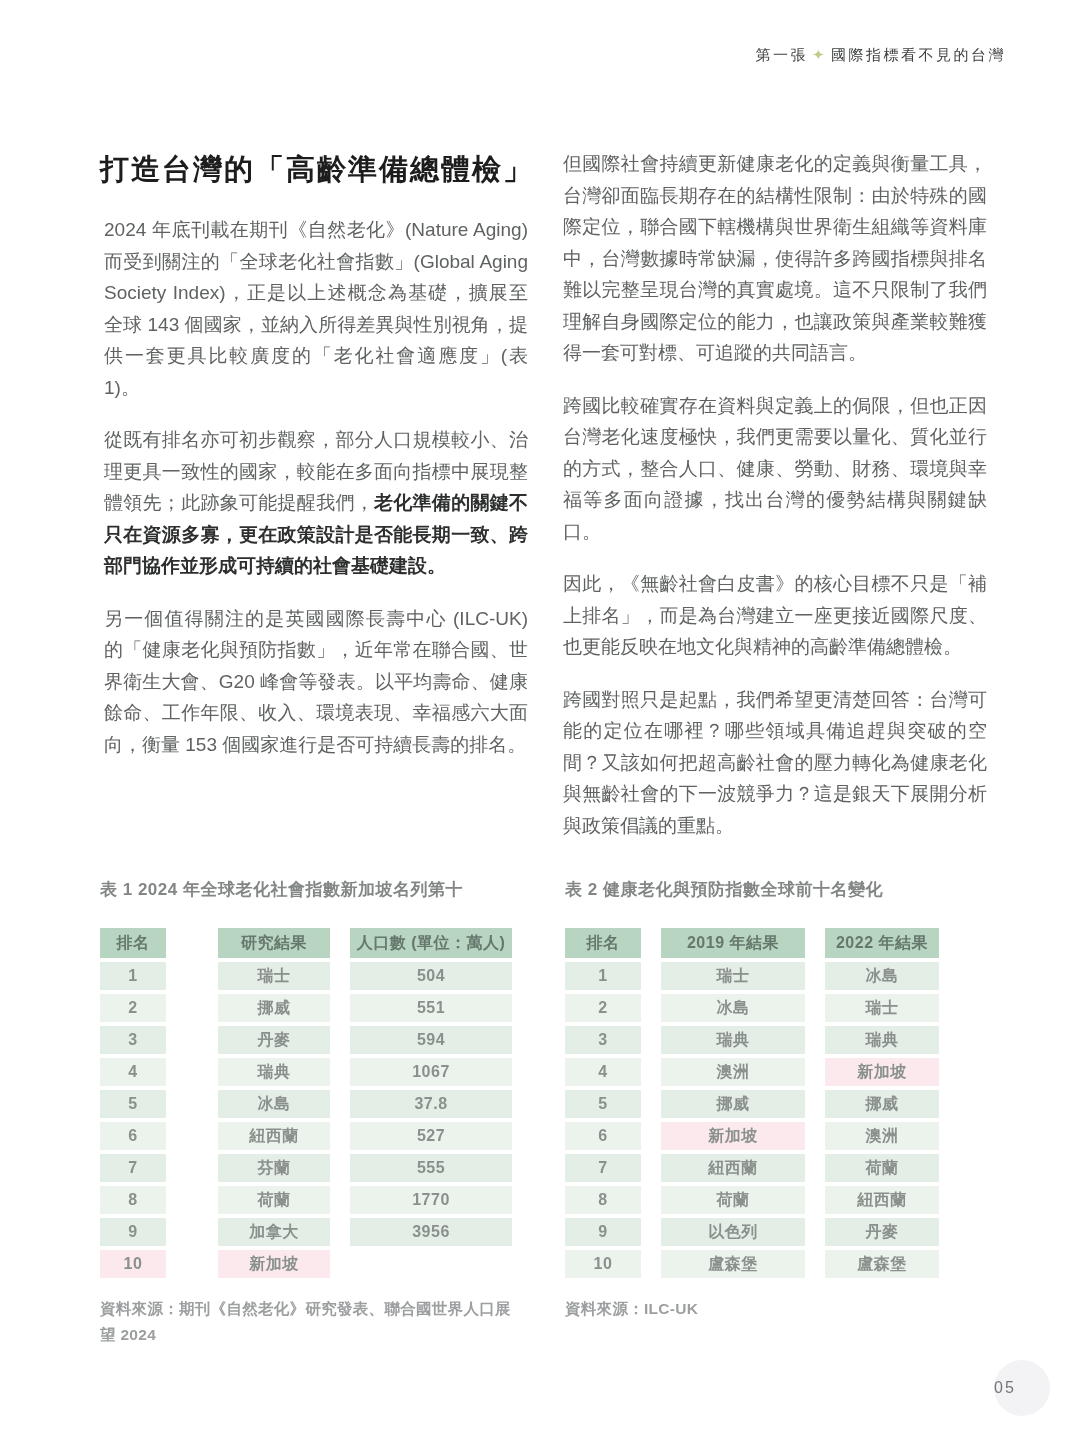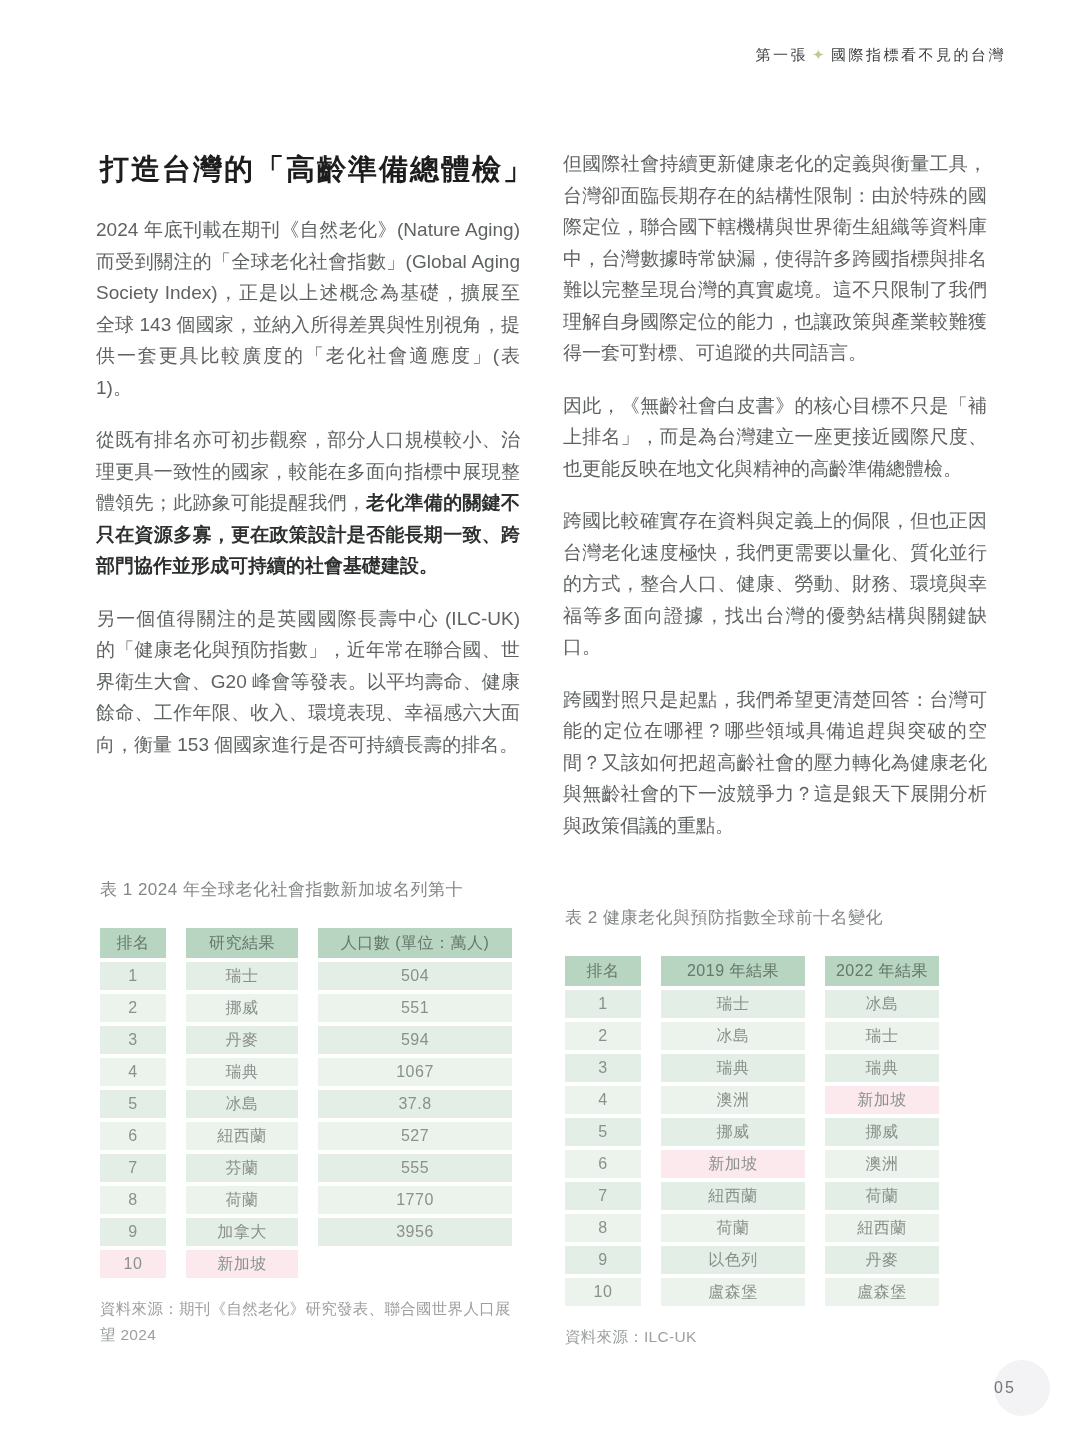--- a/index.html
+++ b/index.html
@@ -31,42 +31,42 @@
   .doc-title{
     position:absolute;left:100px;top:150px;
     font-family:Liberation Sans, sans-serif;
     font-weight:700;font-size:29px;color:#1d1d1d;letter-spacing:2px;
   }
   .col{
     position:absolute;width:424px;
     font-size:19px;line-height:31.5px;color:var(--body-text);
     text-align:justify;
   }
-  .col-left{left:96px;top:214px;}
+  .col-left{left:104px;top:214px;}
   .col-right{left:563px;top:148px;}
   .col p{margin:0 0 21px 0;}
   .col .bold{font-weight:700;color:#2d2f2e;}
-  .table-section{position:absolute;}
+  .table-section{position:absolute;font-weight:bold;}
   .table-section.t1{left:100px;top:878px;width:412px;}
-  .table-section.t2{left:565px;top:878px;width:374px;margin-top:28px;}
+  .table-section.t2{left:565px;top:878px;width:374px;}
   .table-caption{
     font-size:17px;color:#828684;letter-spacing:0.5px;
     margin:0 0 27px 0;
   }
   .tbl{display:flex;flex-direction:column;row-gap:4px;}
   .trow{display:flex;column-gap:20px;}
   .tcell{
     height:28px;display:flex;align-items:center;justify-content:center;
     font-size:16px;color:var(--table-text);letter-spacing:0.5px;
   }
   .trow.thead .tcell{background:var(--header-green);color:var(--header-text);height:30px;}
   .trow.odd  .tcell{background:var(--row-green);}
   .trow.even .tcell{background:var(--row-green-alt);}
   .tcell.hl{background:var(--pink) !important;}
-  .t1 .c1{width:66px;} .t1 .c2{width:112px;} .t1 .c3{flex:1;}
+  .t1 .c1{width:66px;} .t1 .c2{width:112px;margin-left:32px;} .t1 .c3{flex:1;}
   .t2 .c1{width:76px;} .t2 .c2{width:144px;} .t2 .c3{flex:1;}
   .table-source{
     margin-top:18px;font-size:15.5px;line-height:26px;color:var(--muted);
     letter-spacing:0.3px;
   }
   .page-num{
     position:absolute;left:994px;top:1360px;
     width:56px;height:56px;border-radius:50%;
     background:#f3f3f5;
     display:flex;align-items:center;justify-content:flex-start;
@@ -85,22 +85,22 @@
   <h1 class="doc-title">打造台灣的「高齡準備總體檢」</h1>
 
   <div class="col col-left">
     <p>2024 年底刊載在期刊《自然老化》(Nature Aging) 而受到關注的「全球老化社會指數」(Global Aging Society Index)，正是以上述概念為基礎，擴展至全球 143 個國家，並納入所得差異與性別視角，提供一套更具比較廣度的「老化社會適應度」(表 1)。</p>
     <p><span>從既有排名亦可初步觀察，部分人口規模較小、治理更具一致性的國家，較能在多面向指標中展現整體領先；此跡象可能提醒我們，</span><span class="bold">老化準備的關鍵不只在資源多寡，更在政策設計是否能長期一致、跨部門協作並形成可持續的社會基礎建設。</span></p>
     <p>另一個值得關注的是英國國際長壽中心 (ILC-UK) 的「健康老化與預防指數」，近年常在聯合國、世界衛生大會、G20 峰會等發表。以平均壽命、健康餘命、工作年限、收入、環境表現、幸福感六大面向，衡量 153 個國家進行是否可持續長壽的排名。</p>
   </div>
 
   <div class="col col-right">
     <p>但國際社會持續更新健康老化的定義與衡量工具，台灣卻面臨長期存在的結構性限制：由於特殊的國際定位，聯合國下轄機構與世界衛生組織等資料庫中，台灣數據時常缺漏，使得許多跨國指標與排名難以完整呈現台灣的真實處境。這不只限制了我們理解自身國際定位的能力，也讓政策與產業較難獲得一套可對標、可追蹤的共同語言。</p>
+    <p>跨國比較確實存在資料與定義上的侷限，但也正因台灣老化速度極快，我們更需要以量化、質化並行的方式，整合人口、健康、勞動、財務、環境與幸福等多面向證據，找出台灣的優勢結構與關鍵缺口。</p>
     <p>因此，《無齡社會白皮書》的核心目標不只是「補上排名」，而是為台灣建立一座更接近國際尺度、也更能反映在地文化與精神的高齡準備總體檢。</p>
-    <p>跨國比較確實存在資料與定義上的侷限，但也正因台灣老化速度極快，我們更需要以量化、質化並行的方式，整合人口、健康、勞動、財務、環境與幸福等多面向證據，找出台灣的優勢結構與關鍵缺口。</p>
     <p>跨國對照只是起點，我們希望更清楚回答：台灣可能的定位在哪裡？哪些領域具備追趕與突破的空間？又該如何把超高齡社會的壓力轉化為健康老化與無齡社會的下一波競爭力？這是銀天下展開分析與政策倡議的重點。</p>
   </div>
 
   <div class="table-section t1">
     <p class="table-caption">表 1 2024 年全球老化社會指數新加坡名列第十</p>
     <div class="tbl">
       <div class="trow thead">
         <div class="tcell c1">排名</div>
         <div class="tcell c2">研究結果</div>
         <div class="tcell c3">人口數 (單位：萬人)</div>

